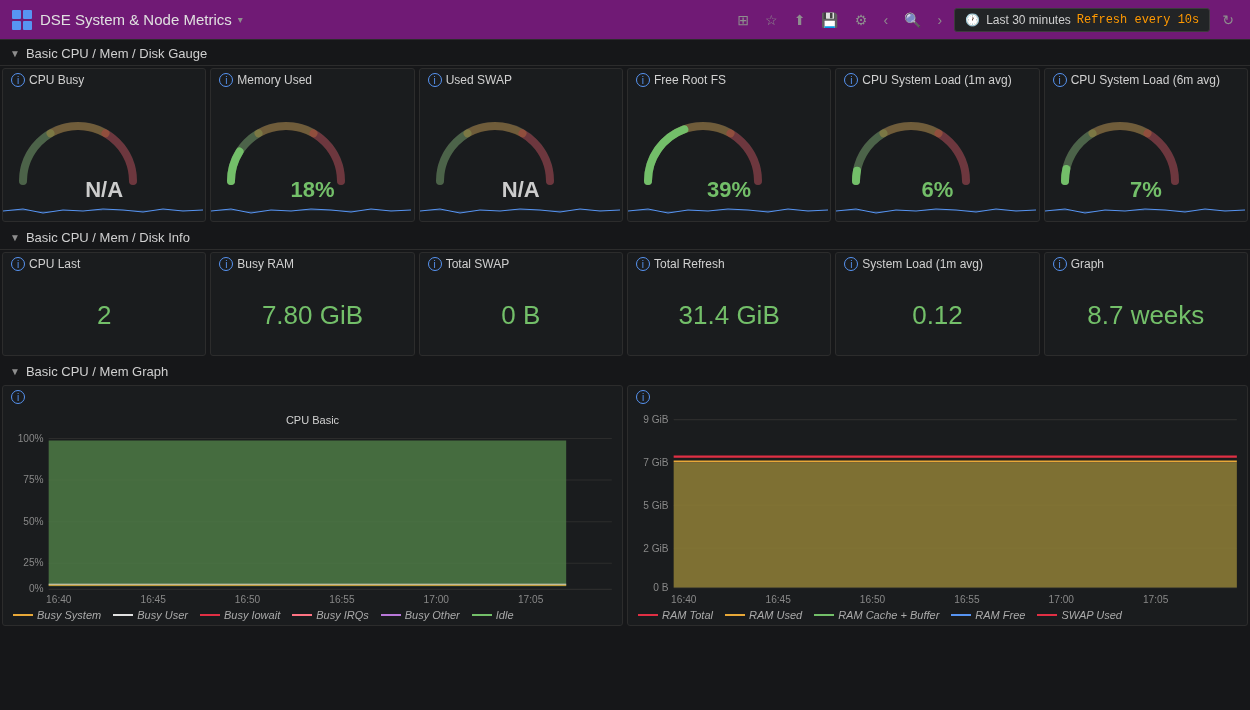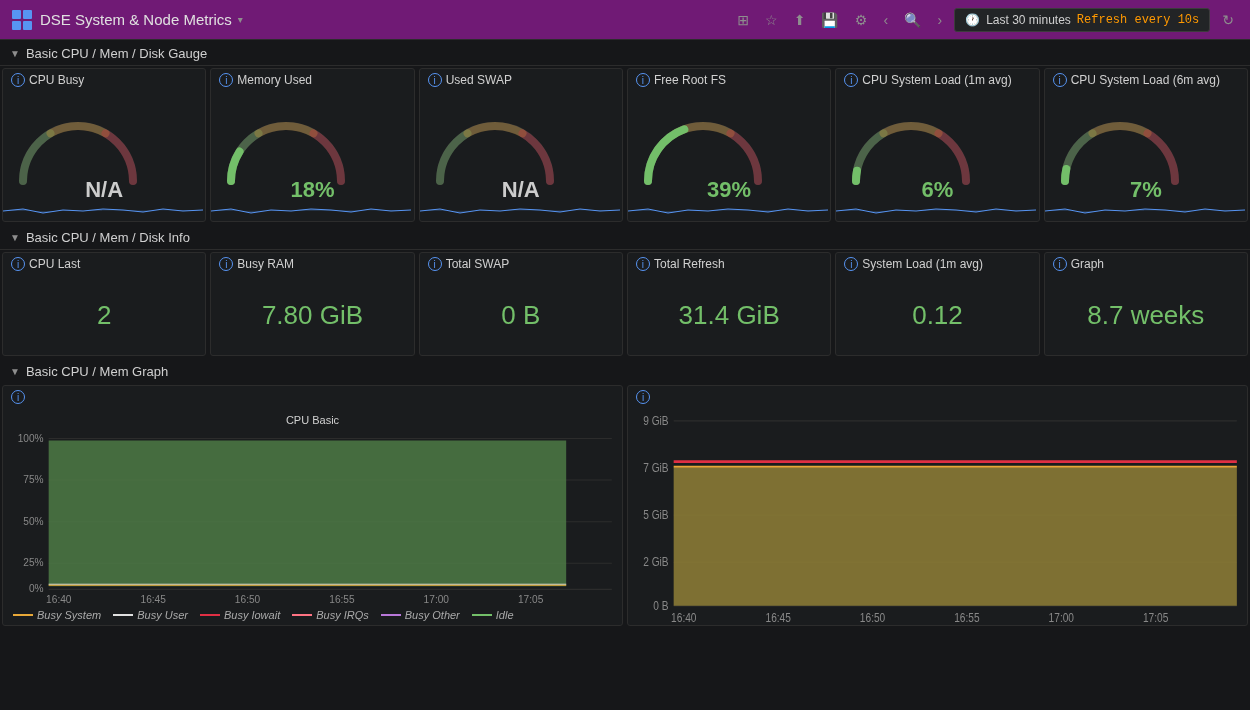--- a/index.html
+++ b/index.html
@@ -538,14 +538,36 @@
         <polyline points="45,46 600,46" stroke="#e8a838" stroke-width="1.5" fill="none"></polyline>
 
         <text x="55" y="168" class="x-label" text-anchor="middle">16:40</text>
         <text x="148" y="168" class="x-label" text-anchor="middle">16:45</text>
         <text x="241" y="168" class="x-label" text-anchor="middle">16:50</text>
         <text x="334" y="168" class="x-label" text-anchor="middle">16:55</text>
         <text x="427" y="168" class="x-label" text-anchor="middle">17:00</text>
         <text x="520" y="168" class="x-label" text-anchor="middle">17:05</text>
       </svg>
     </div>
+    <div class="legend-row" id="mem-legend">
+        <div class="legend-item">
+      <div class="legend-dot" style="background:#e02f44"></div>
+      <span>RAM Total</span>
+    </div>
+        <div class="legend-item">
+      <div class="legend-dot" style="background:#e8a838"></div>
+      <span>RAM Used</span>
+    </div>
+        <div class="legend-item">
+      <div class="legend-dot" style="background:#73bf69"></div>
+      <span>RAM Cache + Buffer</span>
+    </div>
+        <div class="legend-item">
+      <div class="legend-dot" style="background:#5794f2"></div>
+      <span>RAM Free</span>
+    </div>
+        <div class="legend-item">
+      <div class="legend-dot" style="background:#e02f44"></div>
+      <span>SWAP Used</span>
+    </div>
+      </div>
   </div>
 </div>
 
 </body></html>

